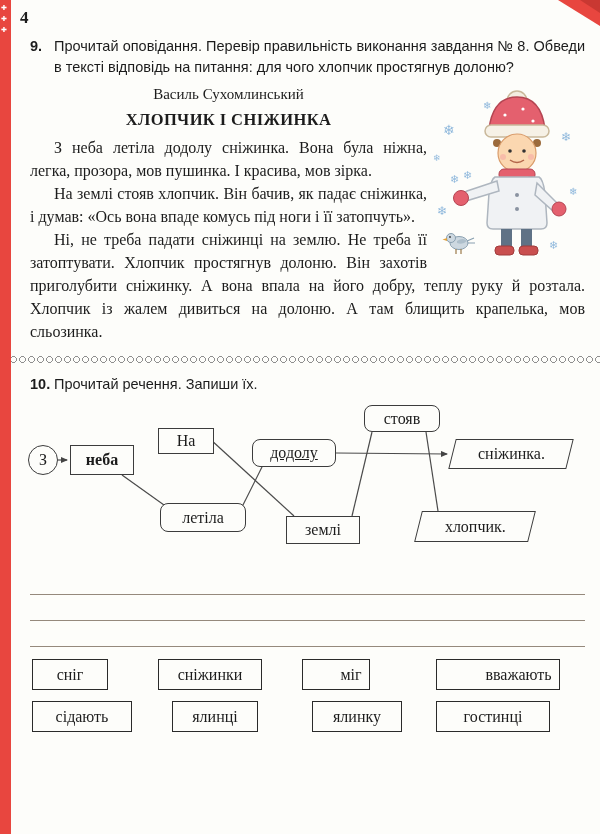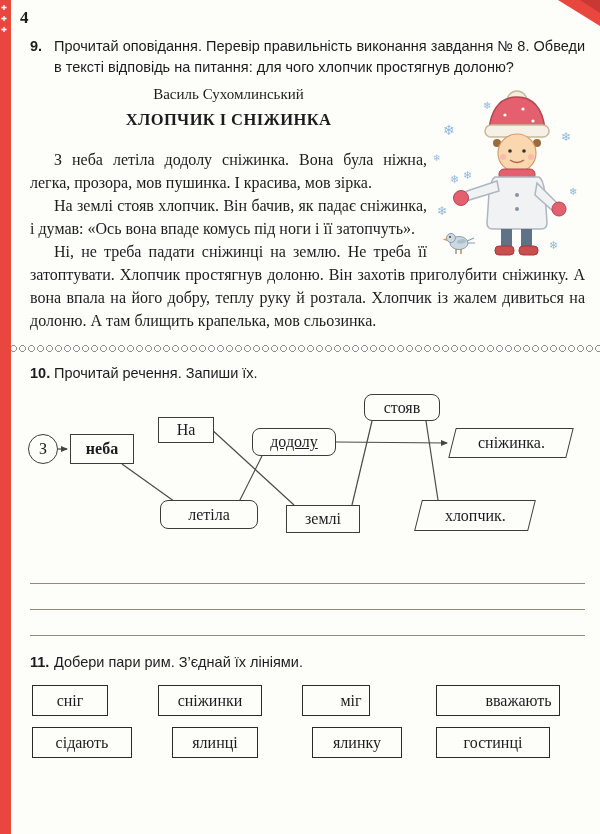--- a/index.html
+++ b/index.html
@@ -24,21 +24,21 @@
   .content { position:absolute; left:30px; top:36px; width:555px; }
 
   
   .instruction { position:relative; padding-left:24px; margin:0; font-size:14.5px; line-height:21px; text-align:justify; }
   .tasknum { position:absolute; left:0; top:0; font-weight:bold; }
 
   
   .story { font-family:"Liberation Serif", serif; font-size:16px; line-height:23px; margin-top:5px; }
   .illus { float:right; width:152px; height:176px; margin:0 0 2px 6px; }
   .author { text-align:center; margin:2px 0 0 0; font-size:15px; }
-  .story-title { text-align:center; margin:2px 0 17px 0; font-size:16.5px; font-weight:bold; letter-spacing:.4px; }
+  .story-title { text-align:center; margin:2px 0 5px 0; font-size:16.5px; font-weight:bold; letter-spacing:.4px; }
   .para { margin:0; text-indent:24px; text-align:justify; }
 
   
   .divider { clear:both; margin:12px 0 10px -30px; width:600px; height:9px;
     background-image:radial-gradient(circle at 4.5px 4.5px, rgba(0,0,0,0) 2.4px, #8f8f8f 2.5px, #8f8f8f 3.4px, rgba(0,0,0,0) 3.5px);
     background-size:9px 9px; background-repeat:repeat-x; }
 
   
   .diagram { position:relative; margin:8px 0 0 -30px; width:600px; height:150px;
              font-family:"Liberation Serif", serif; font-size:16px; }
@@ -48,21 +48,21 @@
   .rounded { border-radius:8px; }
   .circle { border-radius:50%; }
   .skew { transform:skewX(-14deg); }
   .skew > span { transform:skewX(14deg); display:block; }
   .n-z      { left:28px;  top:42px;  width:30px;  height:30px; }
   .n-neba   { left:70px;  top:42px;  width:64px;  height:30px;font-weight:bold; }
   .n-na     { left:158px; top:25px;  width:56px;  height:26px; }
   .n-dodolu { left:252px; top:36px;  width:84px;  height:28px;text-decoration:underline; }
   .n-stoyav { left:364px; top:2px;   width:76px;  height:27px; }
   .n-snizh  { left:452px; top:36px;  width:118px; height:30px; }
-  .n-letila { left:160px; top:108px; width:98px;  height:29px; }
+  .n-letila { left:160px; top:100px; width:86px;  height:29px; }
   .n-zemli  { left:286px; top:113px; width:74px;  height:28px; }
   .n-khlop  { left:418px; top:108px; width:114px; height:31px; }
 
   
   .wlines { margin-top:16px; }
   .wline { height:26px; border-bottom:1px solid #95897c; }
 
   .task11 { margin-top:16px; }
 
   
@@ -213,21 +213,20 @@
           <span>хлопчик.</span>
         </div>
     </div>
 
     <div class="wlines">
       <div class="wline"></div>
       <div class="wline"></div>
       <div class="wline"></div>
     </div>
 
-    <p class="instruction task11"><span class="tasknum">11.</span><span>Добери пари рим. З’єднай їх лініями.</span></p>
 
     <div class="rhymes">
       <div class="wbox r1c1">
           <span>сніг</span>
         </div>
       <div class="wbox r1c2">
           <span>сніжинки</span>
         </div>
       <div class="wbox r1c3">
           <span>міг</span>

